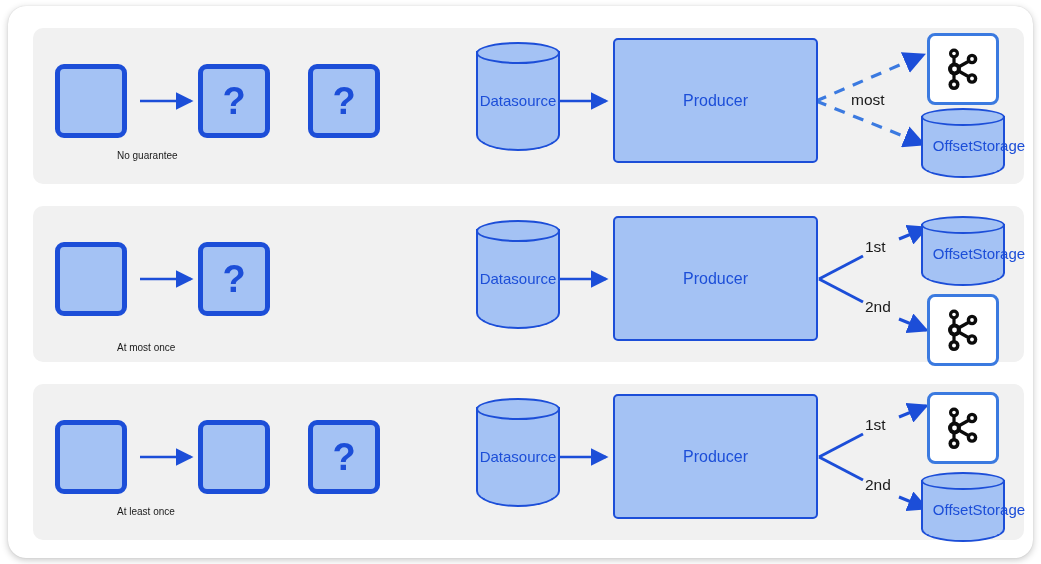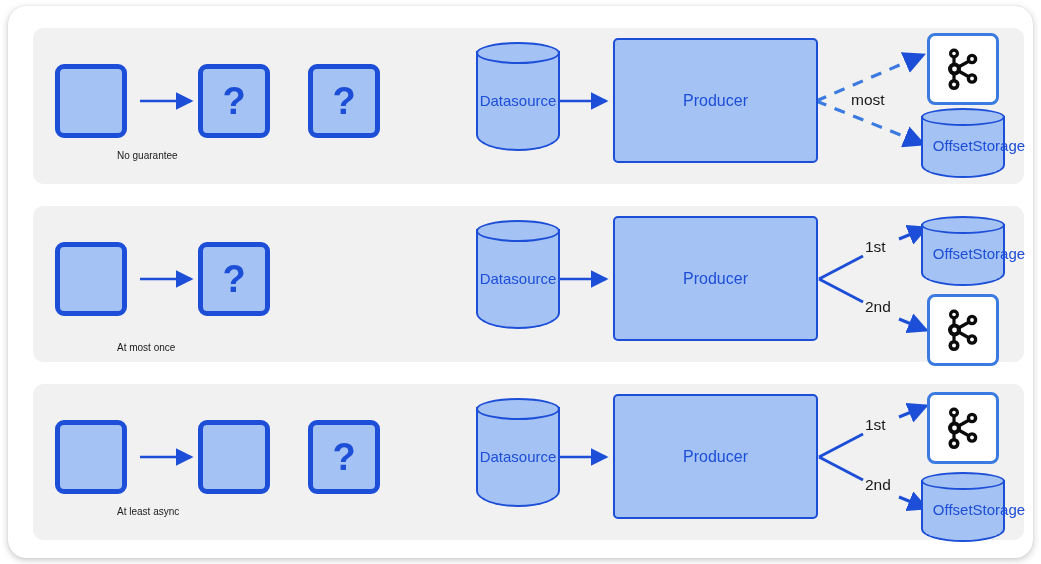--- a/index.html
+++ b/index.html
@@ -309,21 +309,21 @@
         <line x1="866" y1="33" x2="893" y2="22" stroke="#1c4ed8" stroke-width="3" marker-end="url(#ah1)"></line>
         <line x1="786" y1="73" x2="830" y2="96" stroke="#1c4ed8" stroke-width="3"></line>
         <line x1="866" y1="113" x2="893" y2="124" stroke="#1c4ed8" stroke-width="3" marker-end="url(#ah1)"></line>
       </svg>
 
       <div class="sq" style="left:22px;top:36px;"></div>
       <div class="sq" style="left:165px;top:36px;"></div>
       <div class="sq" style="left:275px;top:36px;">
         <span class="qmark">?</span>
       </div>
-      <div class="caption" style="left:84px;top:122px;">At least async</div>
+      <div class="caption" style="left:84px;top:122px;">At least once</div>
 
       <div class="cyl" style="left:443px;top:14px;">
         <div class="body"></div>
         <div class="top"></div>
         <div class="txt">
           <span>Data</span>
           <span>source</span>
         </div>
       </div>
 

